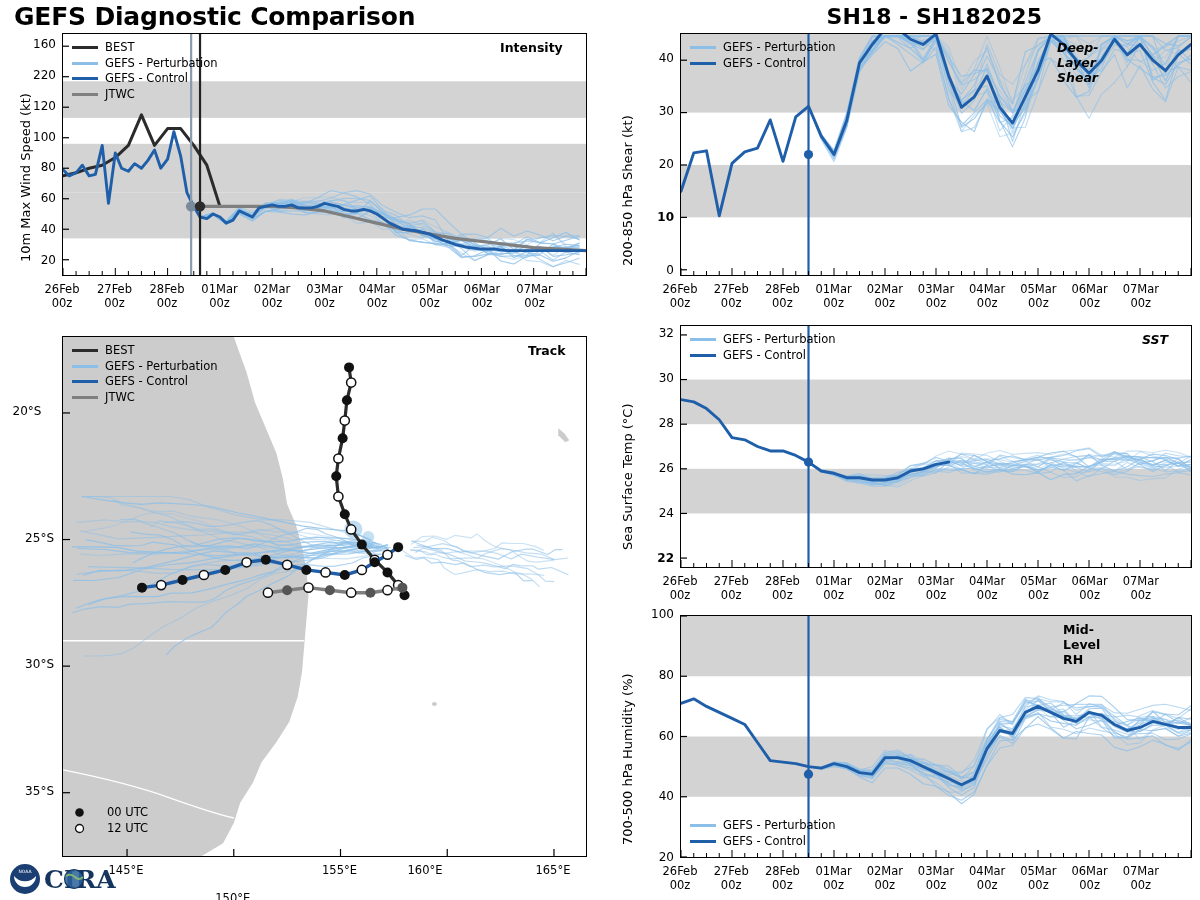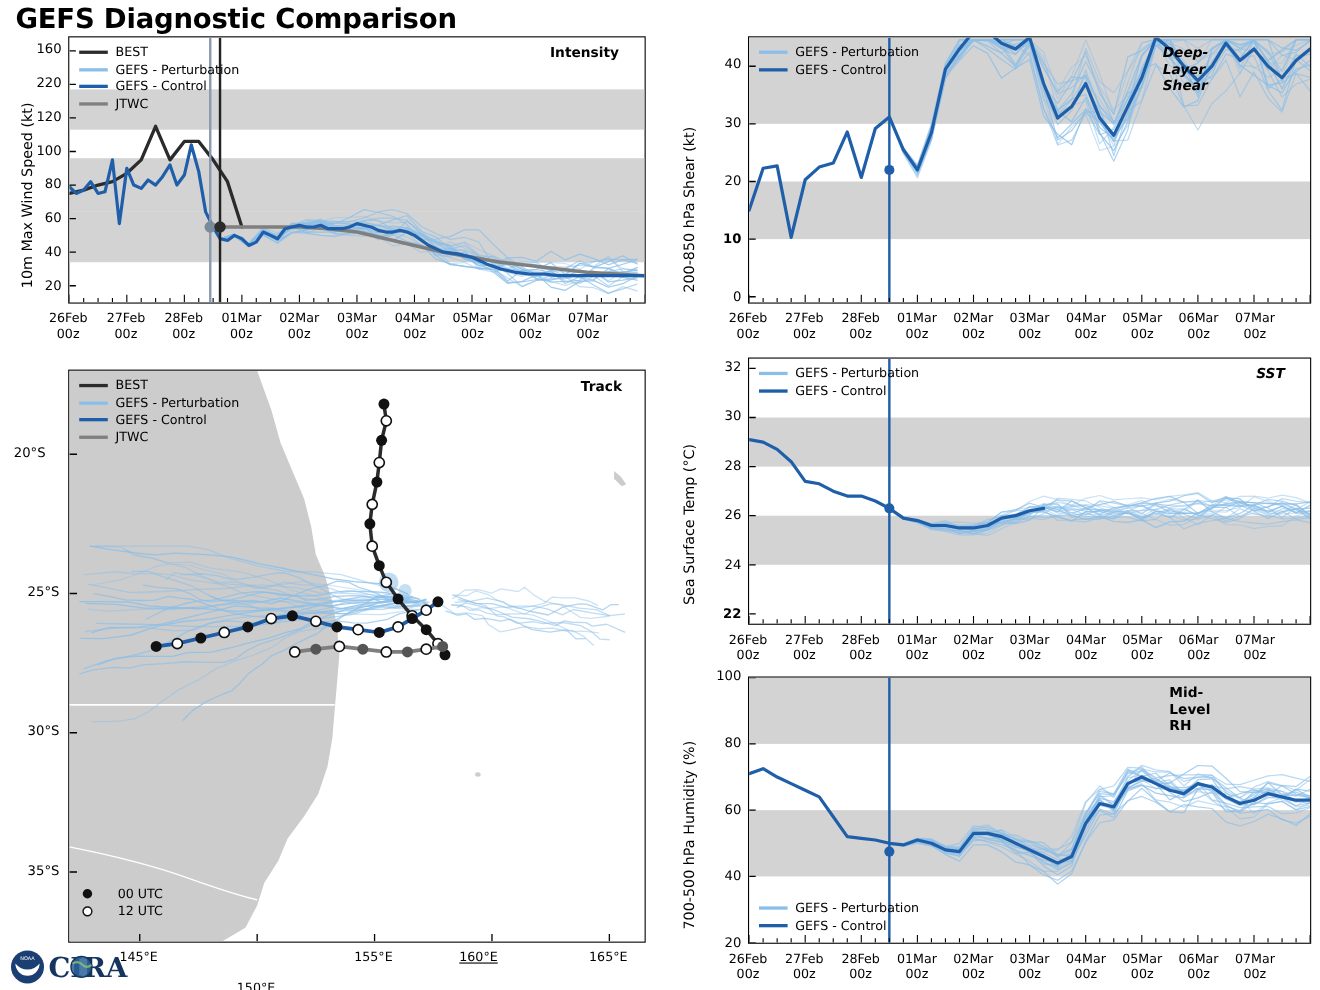--- a/index.html
+++ b/index.html
@@ -18,20 +18,21 @@
   .legend .lbl{white-space:nowrap;}
   svg{display:block;}
   .logos{position:absolute;left:8px;top:860px;width:120px;height:38px;}
 </style>
 </head>
 <body>
 
 <div class="fig">
 
   <div class="title-main">GEFS Diagnostic Comparison</div>
+  <div class="title-right">SH18 - SH182025</div>
 
   <div class="panel" id="panel-intensity" style="left:62px;top:33px;width:525px;height:243px;">
     <svg id="svg-intensity" width="523" height="241" viewBox="0 0 523 241">
         <rect x="0" y="158.63291139240505" width="523" height="45.75949367088609" fill="#d3d3d3"></rect>
         <rect x="0" y="109.82278481012659" width="523" height="48.81012658227846" fill="#d3d3d3"></rect>
         <rect x="0" y="47.2848101265823" width="523" height="36.607594936708836" fill="#d3d3d3"></rect>
         <g>
           <path d="M137.03 183.04 L150.10 179.35 L163.18 187.72 L176.25 175.40 L189.33 182.42 L202.40 170.58 L215.48 170.58 L228.55 169.03 L241.63 171.14 L254.70 172.43 L267.78 172.75 L280.85 170.98 L293.93 173.31 L307.00 172.64 L320.08 179.73 L333.15 190.04 L346.23 195.75 L359.30 200.60 L372.38 204.83 L385.45 213.34 L398.53 223.74 L411.60 221.80 L424.68 215.85 L437.75 217.51 L450.83 217.15 L463.90 217.11 L476.98 214.86 L490.05 214.86 L503.13 213.34 L516.20 211.59 " fill="none" stroke="#8cbfe8" stroke-width="1.1" stroke-opacity="0.76" stroke-linejoin="round" stroke-linecap="round"></path>
           <path d="M137.03 183.04 L150.10 179.69 L163.18 188.99 L176.25 176.50 L189.33 181.32 L202.40 173.09 L215.48 171.06 L228.55 165.12 L241.63 171.27 L254.70 170.51 L267.78 166.57 L280.85 166.00 L293.93 174.94 L307.00 175.47 L320.08 183.51 L333.15 198.54 L346.23 192.42 L359.30 189.12 L372.38 198.53 L385.45 206.05 L398.53 214.70 L411.60 226.32 L424.68 220.82 L437.75 220.81 L450.83 216.97 L463.90 217.67 L476.98 216.95 L490.05 213.12 L503.13 210.30 L516.20 211.60 " fill="none" stroke="#8cbfe8" stroke-width="1.1" stroke-opacity="0.64" stroke-linejoin="round" stroke-linecap="round"></path>
           <path d="M137.03 183.04 L150.10 180.41 L163.18 189.31 L176.25 177.26 L189.33 183.59 L202.40 169.08 L215.48 169.41 L228.55 171.65 L241.63 171.57 L254.70 173.77 L267.78 166.75 L280.85 164.37 L293.93 164.39 L307.00 166.18 L320.08 179.05 L333.15 186.42 L346.23 189.31 L359.30 186.71 L372.38 197.76 L385.45 200.27 L398.53 206.96 L411.60 204.08 L424.68 204.76 L437.75 212.22 L450.83 221.70 L463.90 223.62 L476.98 216.92 L490.05 225.99 L503.13 217.81 L516.20 216.80 " fill="none" stroke="#8cbfe8" stroke-width="1.1" stroke-opacity="0.60" stroke-linejoin="round" stroke-linecap="round"></path>
@@ -267,21 +268,21 @@
   <div id="yticks-track">
       <div class="tick-lab-y" style="left: 0px; top: 403.951px; width: 54px; text-align: center;">20°S</div>
       <div class="tick-lab-y" style="left: 0px; top: 530.537px; width: 54px;">25°S</div>
       <div class="tick-lab-y" style="left: 0px; top: 657.122px; width: 54px;">30°S</div>
       <div class="tick-lab-y" style="left: 0px; top: 783.707px; width: 54px;">35°S</div>
     </div>
   <div id="xticks-track">
       <div class="tick-lab" style="left: 86.0408px; top: 863px; width: 80px;">145°E</div>
       <div class="tick-lab" style="left: 192.776px; top: 863px; width: 80px; margin-top: 28px;">150°E</div>
       <div class="tick-lab" style="left: 299.51px; top: 863px; width: 80px;">155°E</div>
-      <div class="tick-lab" style="left: 395px; top: 863px; width: 80px; text-decoration: underline;">160°E</div>
+      <div class="tick-lab" style="left: 385px; top: 863px; width: 80px;">160°E</div>
       <div class="tick-lab" style="left: 512.98px; top: 863px; width: 80px;">165°E</div>
     </div>
   <div class="legend" style="left:72px;top:343px;">
     <div class="row">
         <span class="swatch" style="border-top-width:3.4px;border-top-color:#2b2b2b;"></span>
         <span class="lbl">BEST</span>
       </div>
     <div class="row">
         <span class="swatch" style="border-top-width:3.4px;border-top-color:#8cbfe8;"></span>
         <span class="lbl">GEFS - Perturbation</span>

